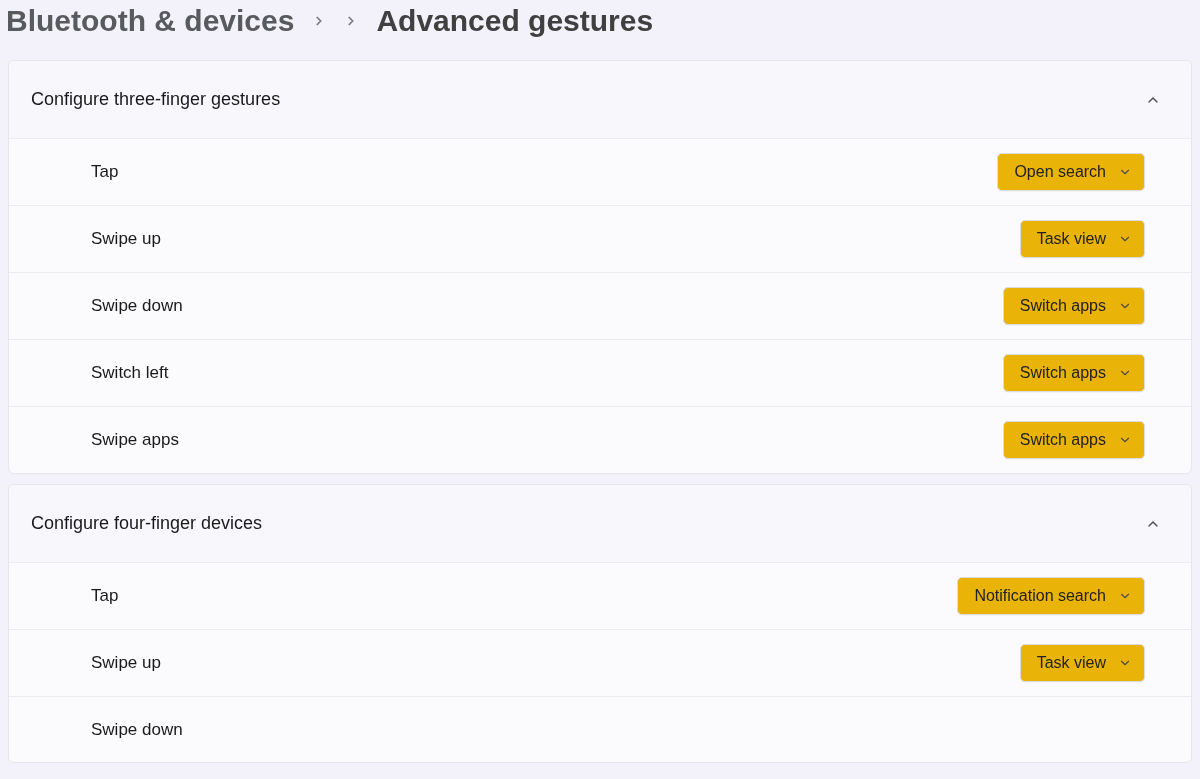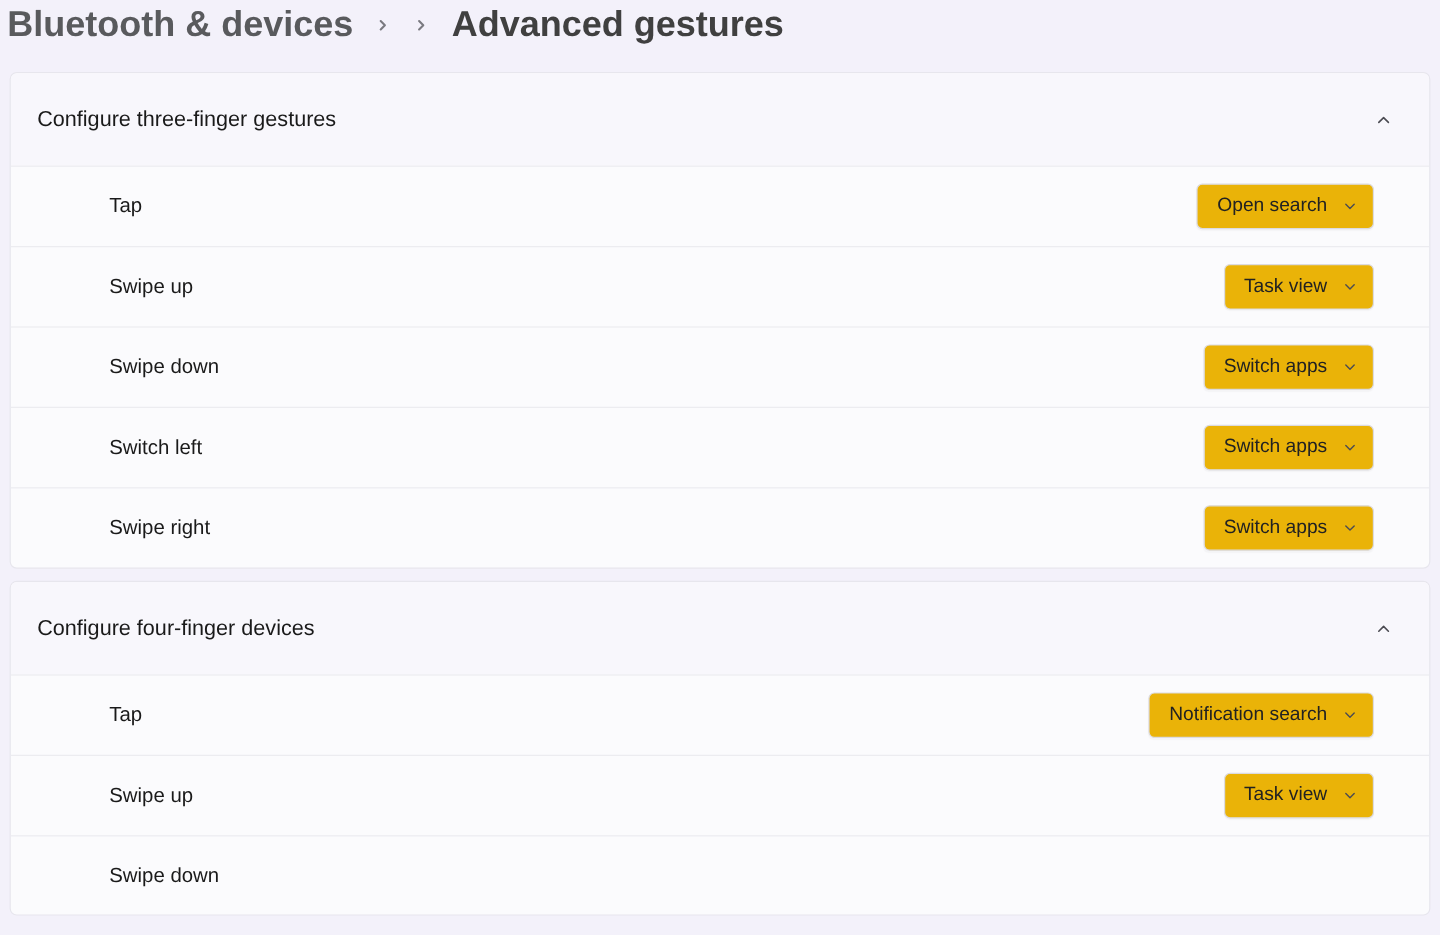--- a/index.html
+++ b/index.html
@@ -155,21 +155,21 @@
         <span>Switch apps</span>
         <span class="chevron-down">
           <svg width="14" height="14" viewBox="0 0 24 24" fill="none" stroke="#4b4b52" stroke-width="2" stroke-linecap="round" stroke-linejoin="round">
               <polyline points="6 9 12 15 18 9"></polyline>
             </svg>
         </span>
       </div>
     </div>
 
     <div class="row">
-      <span class="row-label">Swipe right</span>
+      <span class="row-label">Swipe apps</span>
       <div class="select">
         <span>Switch apps</span>
         <span class="chevron-down">
           <svg width="14" height="14" viewBox="0 0 24 24" fill="none" stroke="#4b4b52" stroke-width="2" stroke-linecap="round" stroke-linejoin="round">
               <polyline points="6 9 12 15 18 9"></polyline>
             </svg>
         </span>
       </div>
     </div>
   </section>

